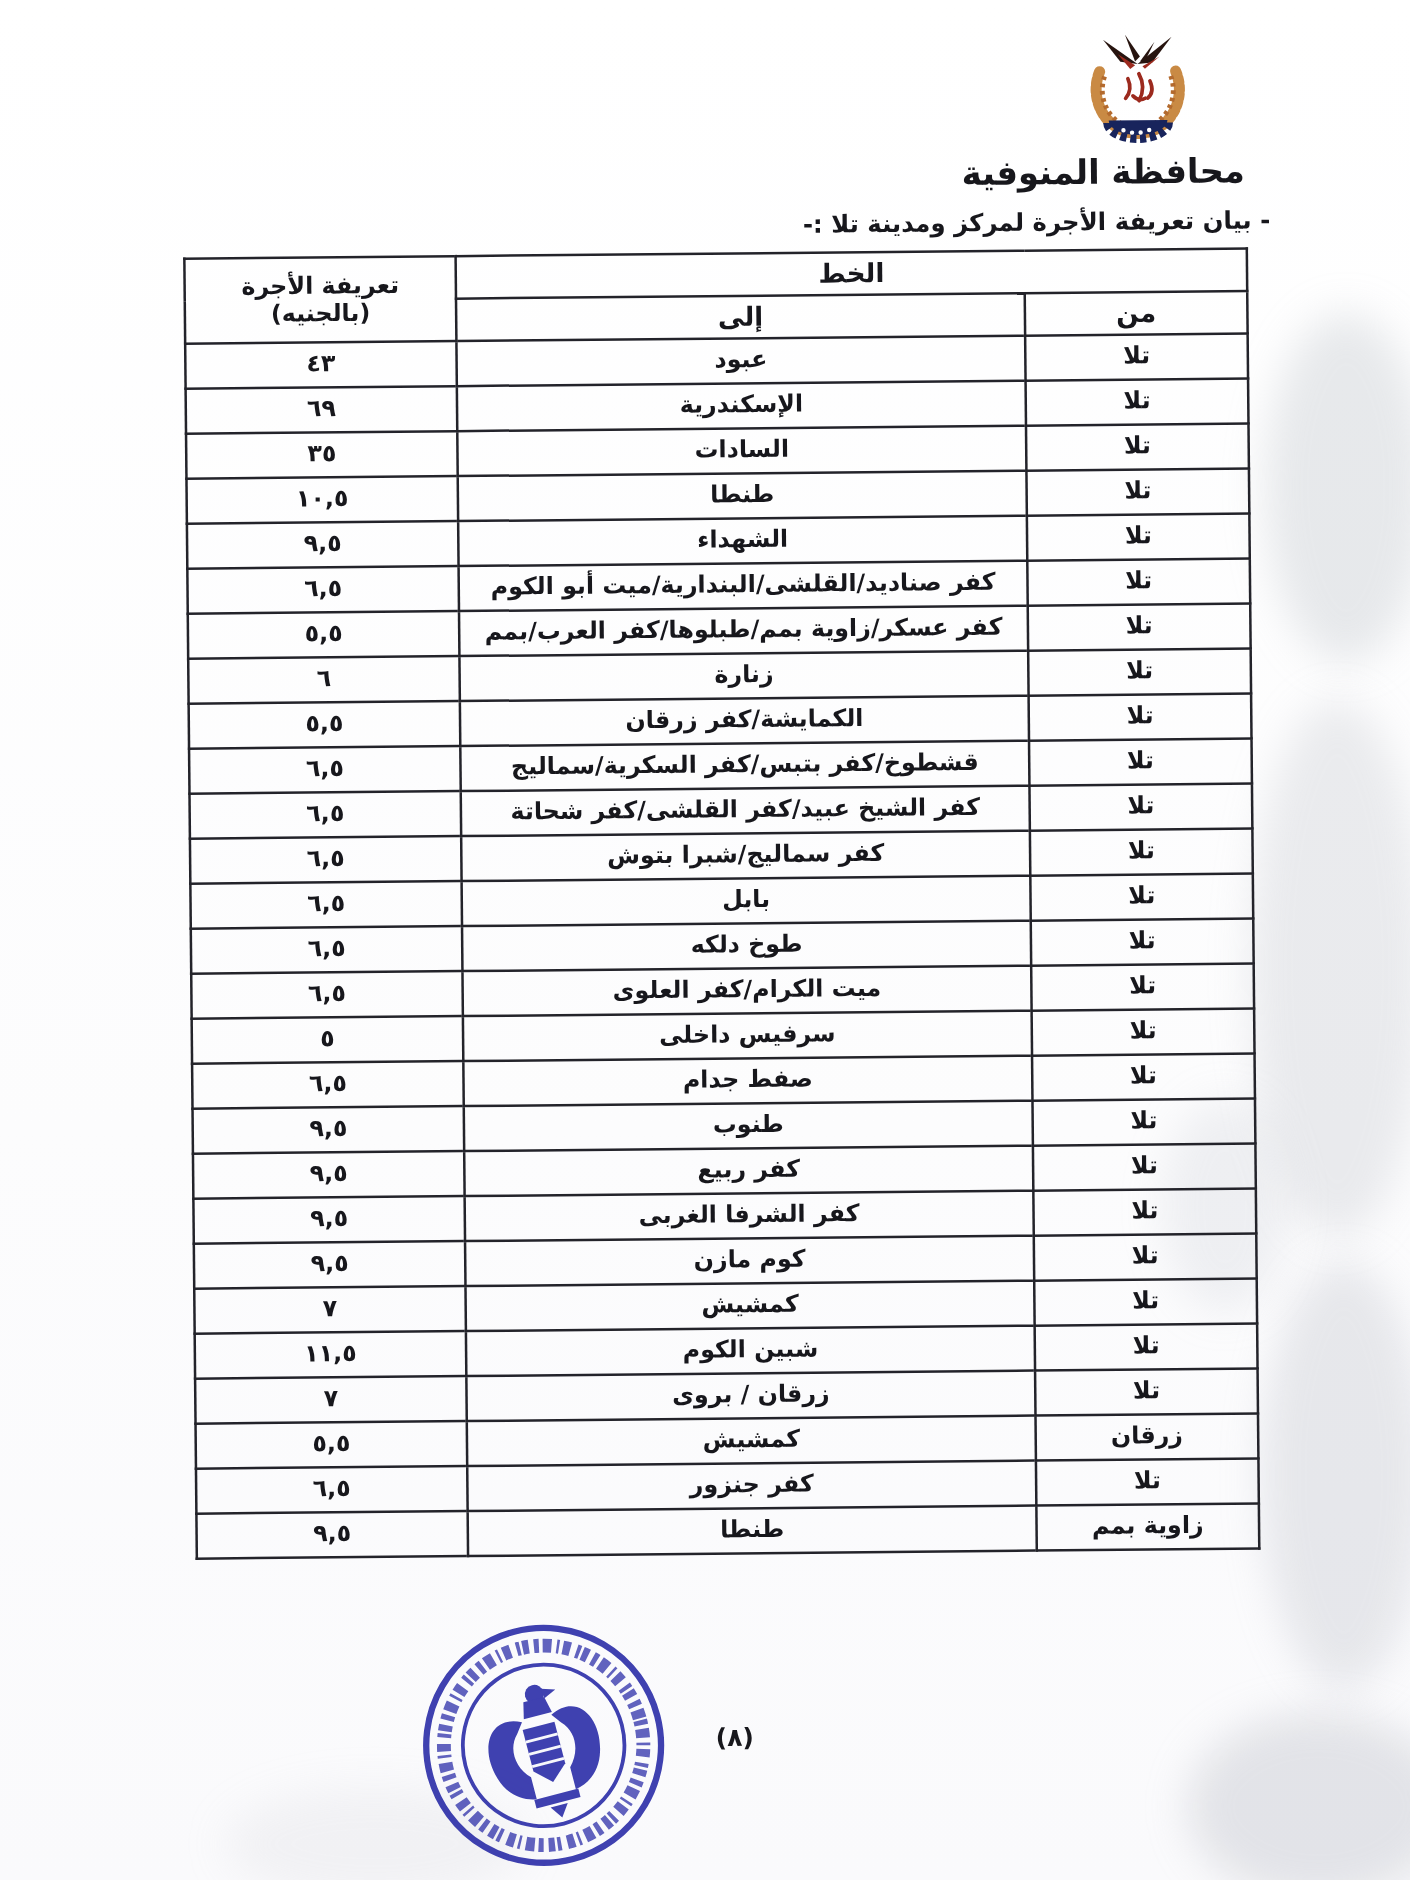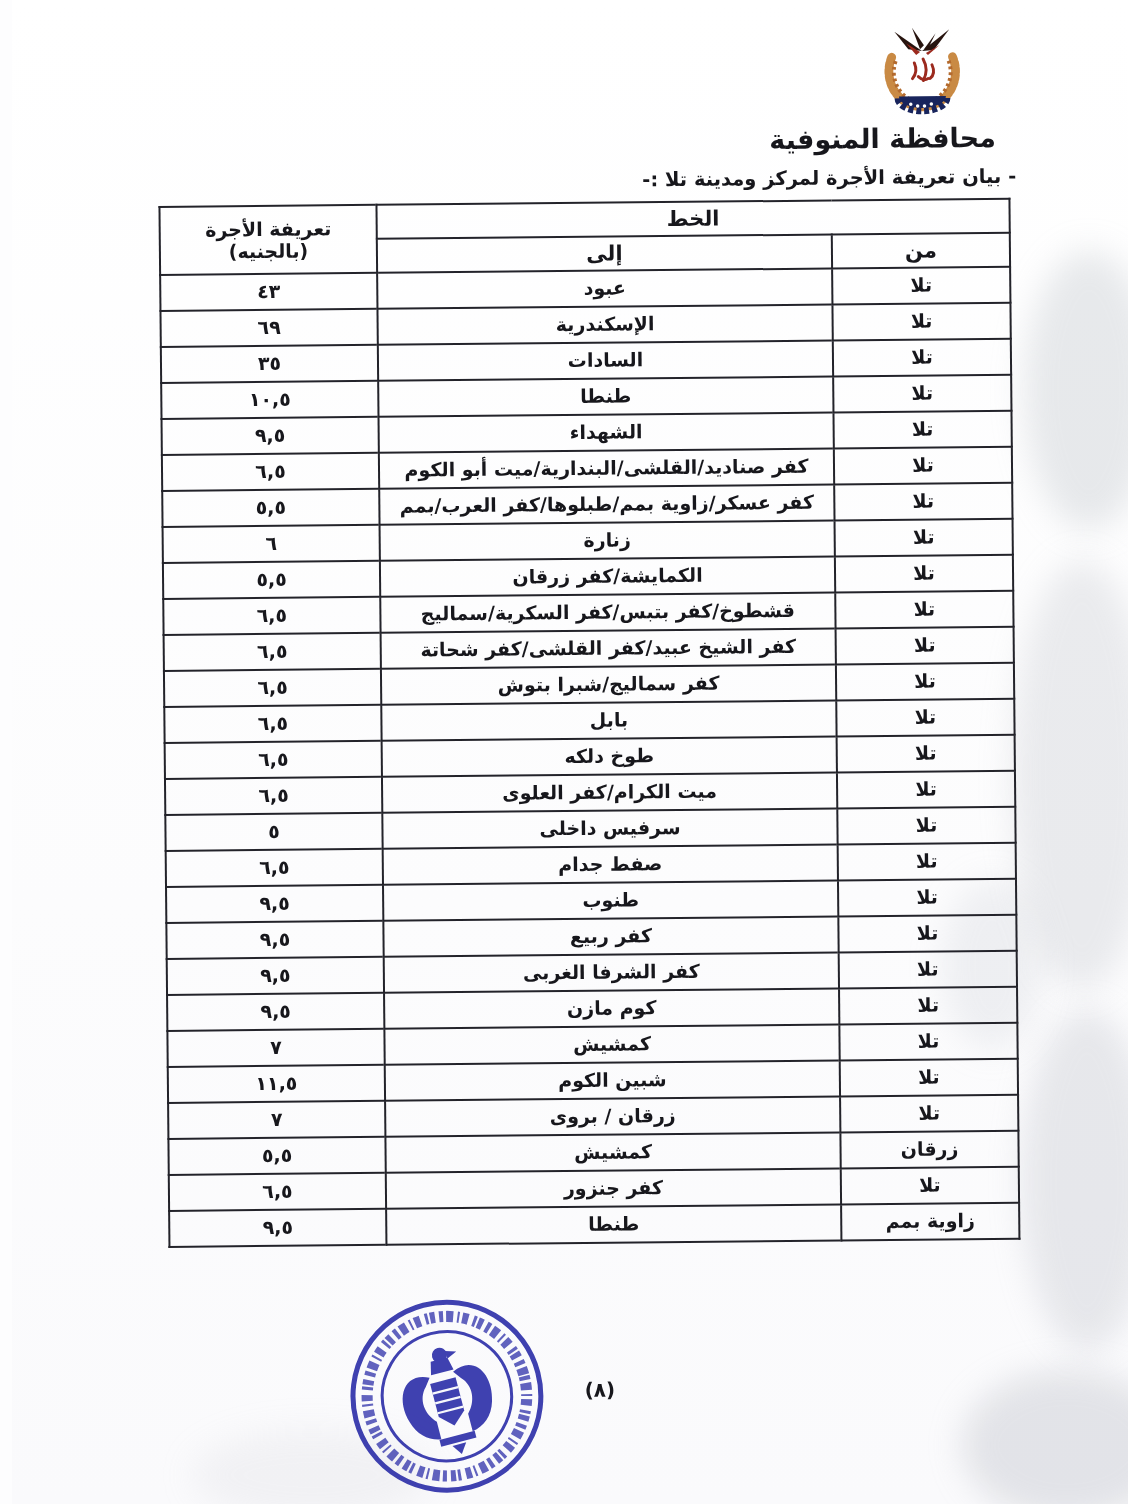--- a/index.html
+++ b/index.html
@@ -13,21 +13,21 @@
     --emblem-red:#9c2a1e;
     --emblem-navy:#18245c;
   }
   html,body{margin:0;padding:0;}
   body{
     width:1128px;height:1504px;position:relative;overflow:hidden;
     background:var(--paper);
     font-family:"DejaVu Sans", sans-serif;
     color:var(--ink);
   }
-  .page{position:absolute;inset:0;background:linear-gradient(180deg,#ffffff 0%,#fcfcfd 60%,#fafafc 100%);margin-left:12px;}
+  .page{position:absolute;inset:0;background:linear-gradient(180deg,#ffffff 0%,#fcfcfd 60%,#fafafc 100%);}
   .blotch{position:absolute;border-radius:50%;filter:blur(16px);}
   .b1{left:1012px;top:250px;width:130px;height:280px;background:rgba(168,172,182,.26);}
   .b2{left:1000px;top:560px;width:140px;height:430px;background:rgba(170,174,184,.22);}
   .b3{left:1010px;top:1010px;width:130px;height:340px;background:rgba(170,174,184,.26);}
   .b4{left:950px;top:1370px;width:210px;height:150px;background:rgba(173,177,187,.30);}
   .b5{left:930px;top:880px;width:100px;height:170px;background:rgba(180,183,192,.18);}
   .b6{left:180px;top:1430px;width:240px;height:90px;background:rgba(198,200,208,.16);}
   .tilt{position:absolute;inset:0;transform:rotate(-0.55deg);transform-origin:50% 38%;}
 
   .emblem{position:absolute;left:866px;top:28px;width:98px;height:104px;}

